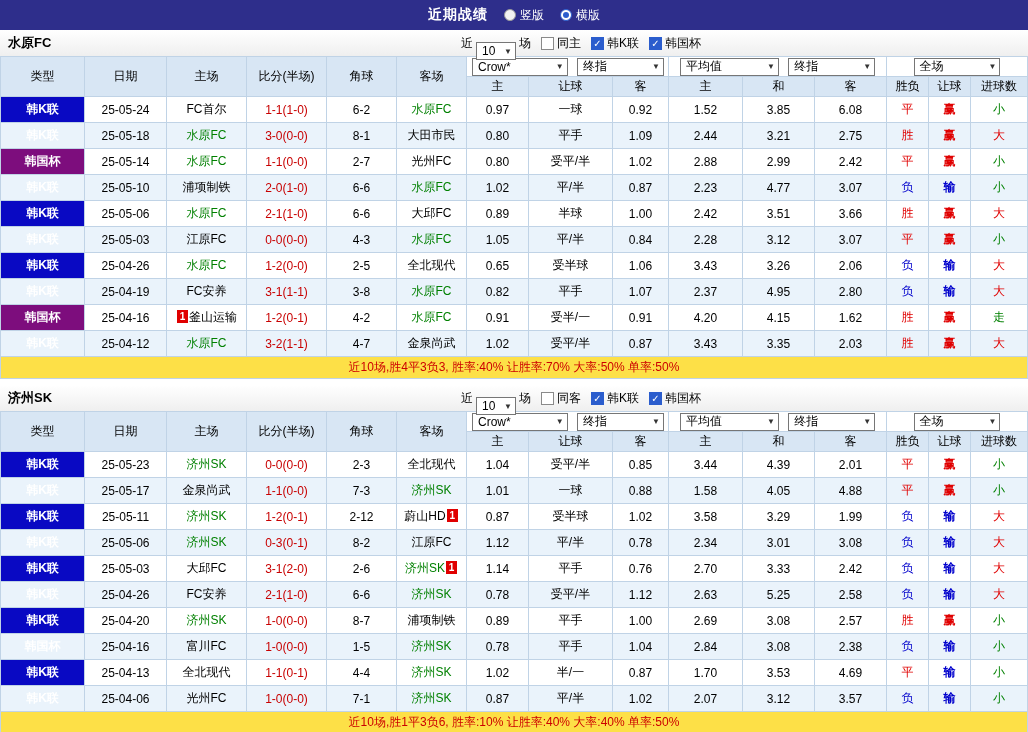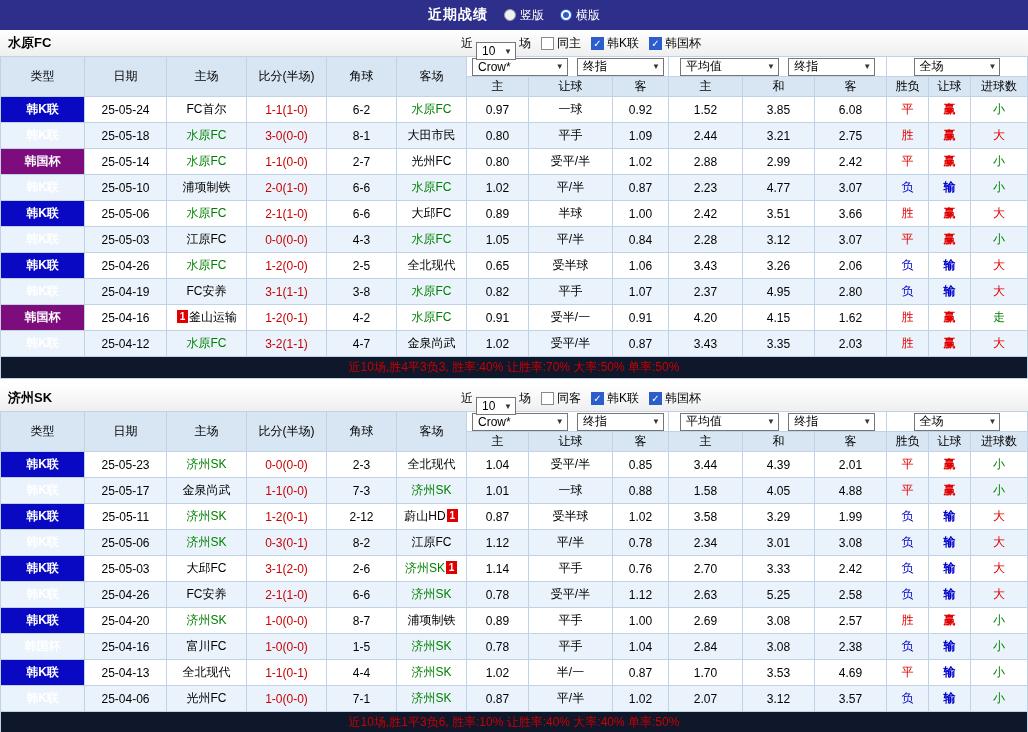--- a/index.html
+++ b/index.html
@@ -78,21 +78,21 @@
   .c-green { color:var(--small-green,#008000); }
   .bold { font-weight:bold; }
   .score { color:var(--score-red,#c80000);margin-left:24px; }
   .team-green { color:var(--team-green,#008000); }
   .badge1 {
     display:inline-block; background:var(--win-red,#e00000); color:#fff;
     font-size:10px; font-weight:bold; line-height:13px; width:11px; height:13px;
     margin:0 1px; vertical-align:1px;
   }
   td.summary {
-    height:22px; color:var(--summary-red,#cc0000); background:#0f172a;
+    height:22px; color:var(--summary-red,#cc0000); background:#fde047;
     font-size:12px;
   }
 </style>
 </head>
 <body>
 
 <div class="page">
 
   <div class="topbar">
     <span class="title">近期战绩</span>

